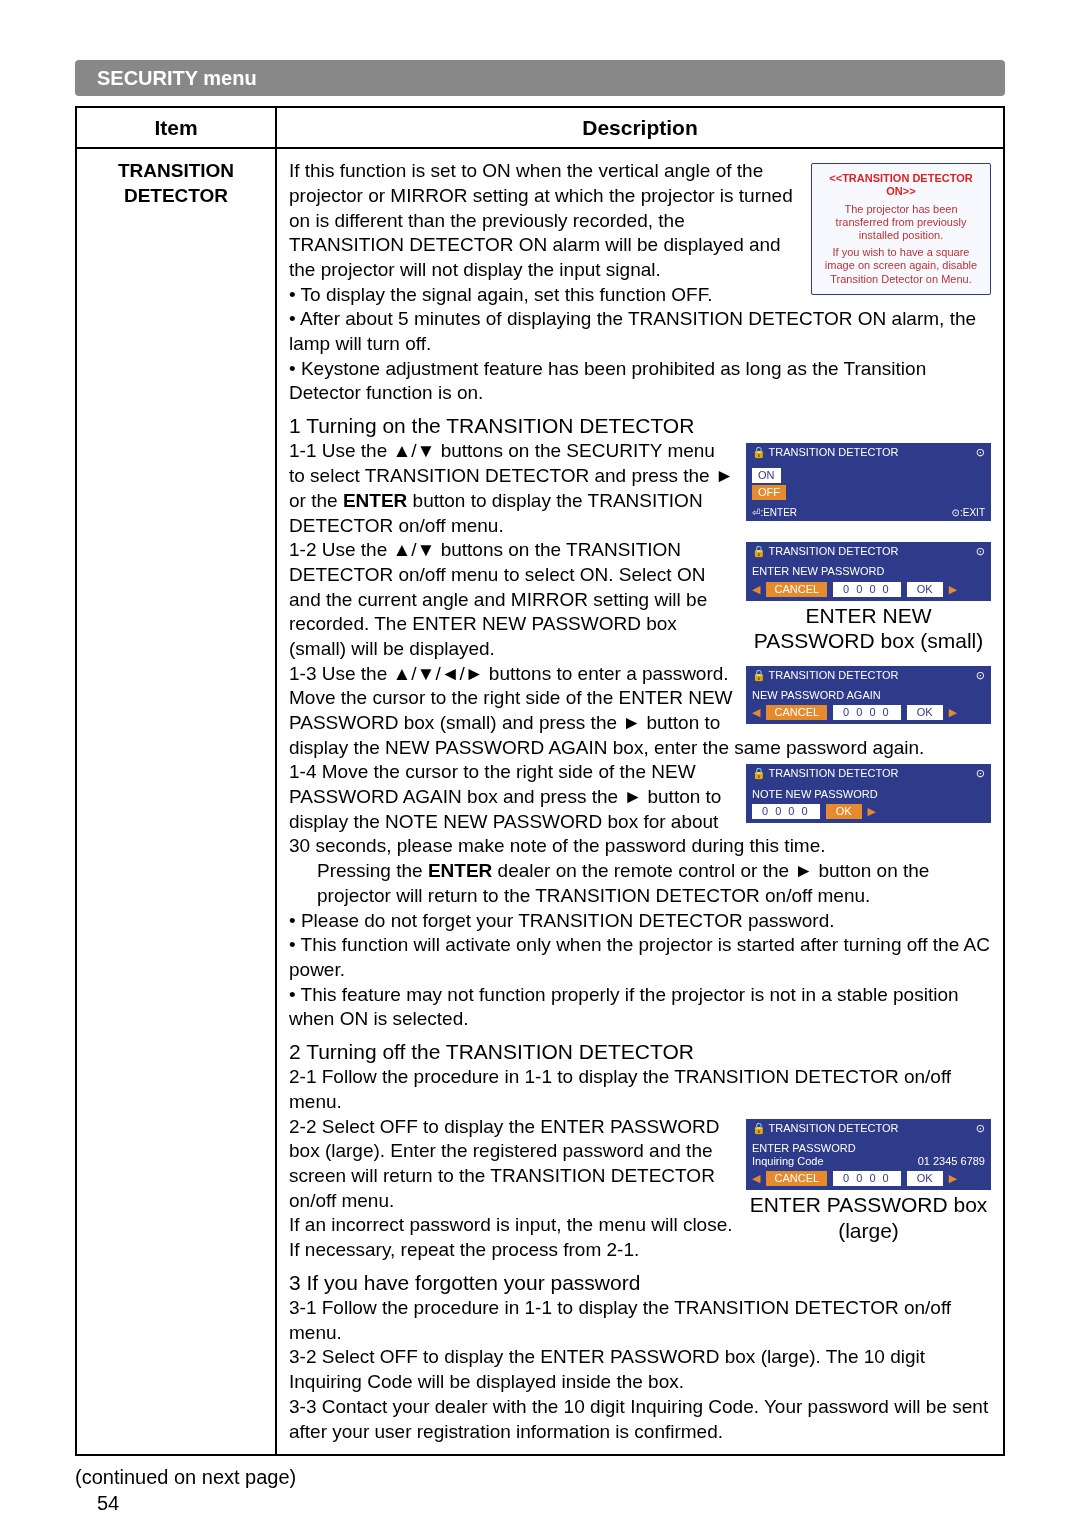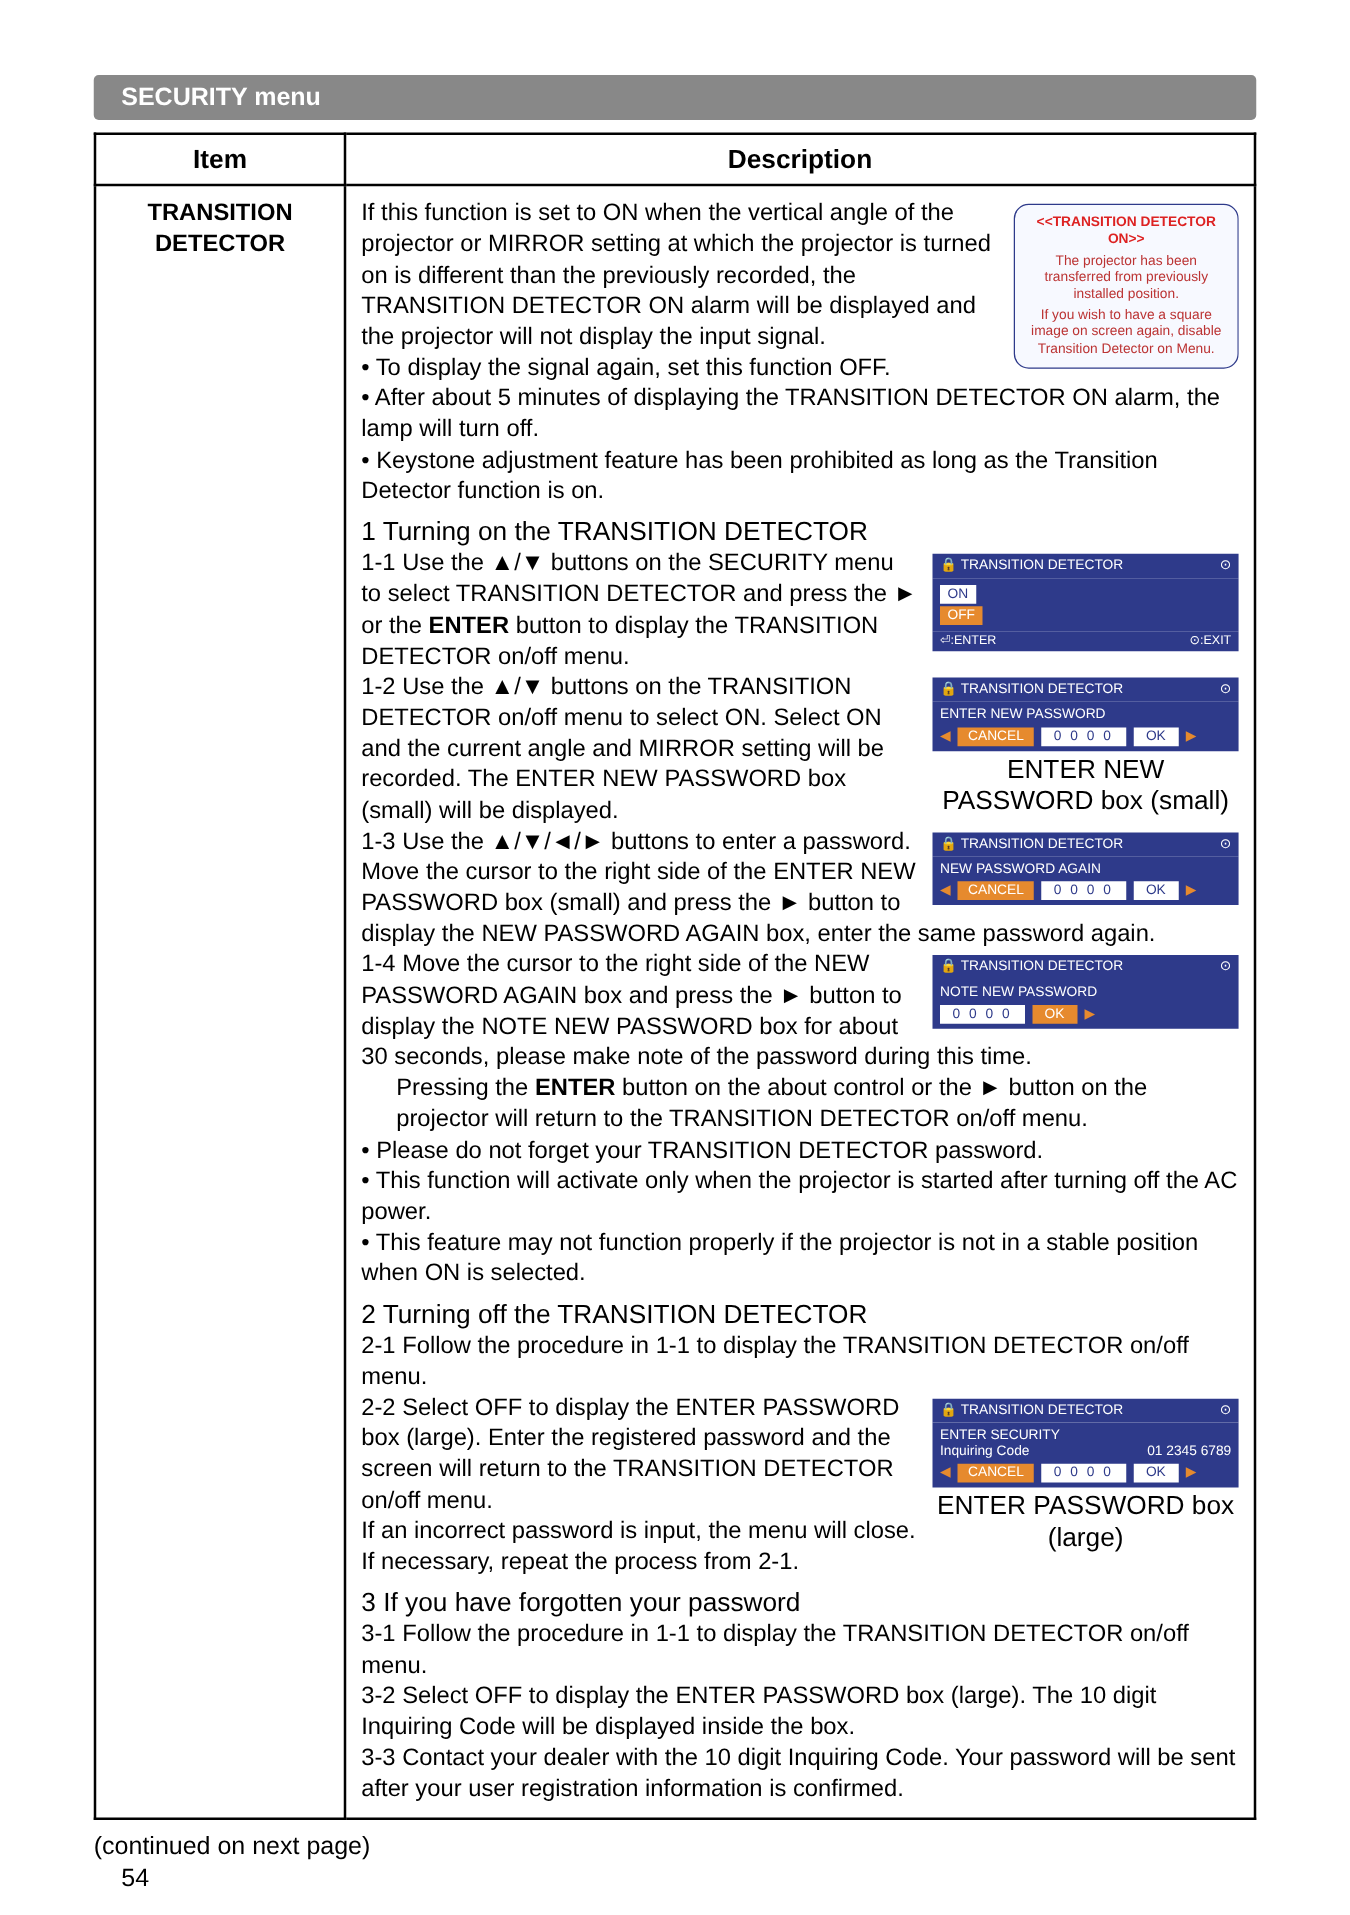--- a/index.html
+++ b/index.html
@@ -29,21 +29,21 @@
 td.desc { padding:10px 12px; }
 .section { margin-top:6px; }
 .sec-head { font-weight:normal; font-size:21px; }
 .sub { padding-left:28px; }
 .flow { overflow:hidden; }
 .rbox {
   float:right; clear:right; margin:4px 0 8px 12px;
   font-size:12px; line-height:1.2;
 }
 .alarm {
-  width:180px; border:1px solid #2e3a8a; border-radius:12px;
+  width:180px; border:1px solid #2e3a8a; border-radius:2px;
   background:#f7f9ff; color:#b33; padding:8px; text-align:center;
   font-size:11px;
 }
 .menu-shot { width:245px; }
 .ms-bar {
   background:#2e3a8a; color:#fff; font-size:11px; padding:3px 6px;
   display:flex; justify-content:space-between; align-items:center;
 }
 .ms-body {
   background:#2e3a8a; color:#fff; font-size:11px; padding:4px 6px;
@@ -175,38 +175,38 @@
             <div class="pw-row">
                   <span class="digits">0 0 0 0</span>
                   <span class="okhl">OK</span>
                   <span class="tri">▶</span>
                 </div>
           </div>
         </div>
 
         <div>1-4 Move the cursor to the right side of the NEW PASSWORD AGAIN box and press the ► button to display the NOTE NEW PASSWORD box for about 30 seconds, please make note of the password during this time.</div>
         <div class="sub">
-          <span>Pressing the </span><b>ENTER</b><span> button on the about control or the ► button on the projector will return to the TRANSITION DETECTOR on/off menu.</span>
+          <span>Pressing the </span><b>ENTER</b><span> dealer on the remote control or the ► button on the projector will return to the TRANSITION DETECTOR on/off menu.</span>
         </div>
         <div>• Please do not forget your TRANSITION DETECTOR password.</div>
         <div>• This function will activate only when the projector is started after turning off the AC power.</div>
         <div>• This feature may not function properly if the projector is not in a stable position when ON is selected.</div>
       </div>
 
       <div class="section flow">
         <div class="sec-head">2 Turning off the TRANSITION DETECTOR</div>
         <div>2-1 Follow the procedure in 1-1 to display the TRANSITION DETECTOR on/off menu.</div>
 
         <div class="rbox menu-shot">
           <div class="ms-bar">
                 <span>🔒 <span>TRANSITION DETECTOR</span></span>
                 <span>⊙</span>
               </div>
           <div class="ms-body">
-            <div>ENTER SECURITY</div>
+            <div>ENTER PASSWORD</div>
             <div style="display:flex;justify-content:space-between">
                   <span>Inquiring Code</span>
                   <span>01 2345 6789</span>
                 </div>
             <div class="pw-row">
                   <span class="tri">◀</span>
                   <span class="cancel">CANCEL</span>
                   <span class="digits">0 0 0 0</span>
                   <span class="ok">OK</span>
                   <span class="tri">▶</span>

